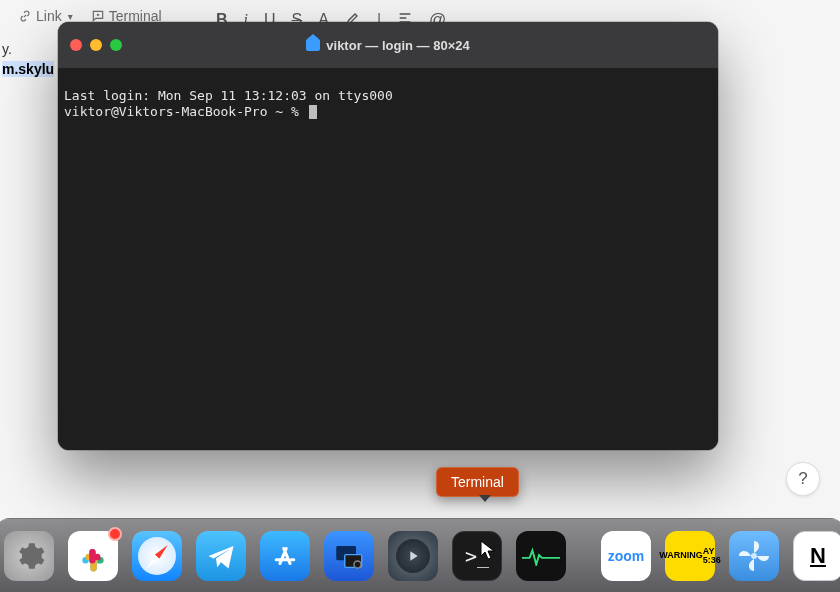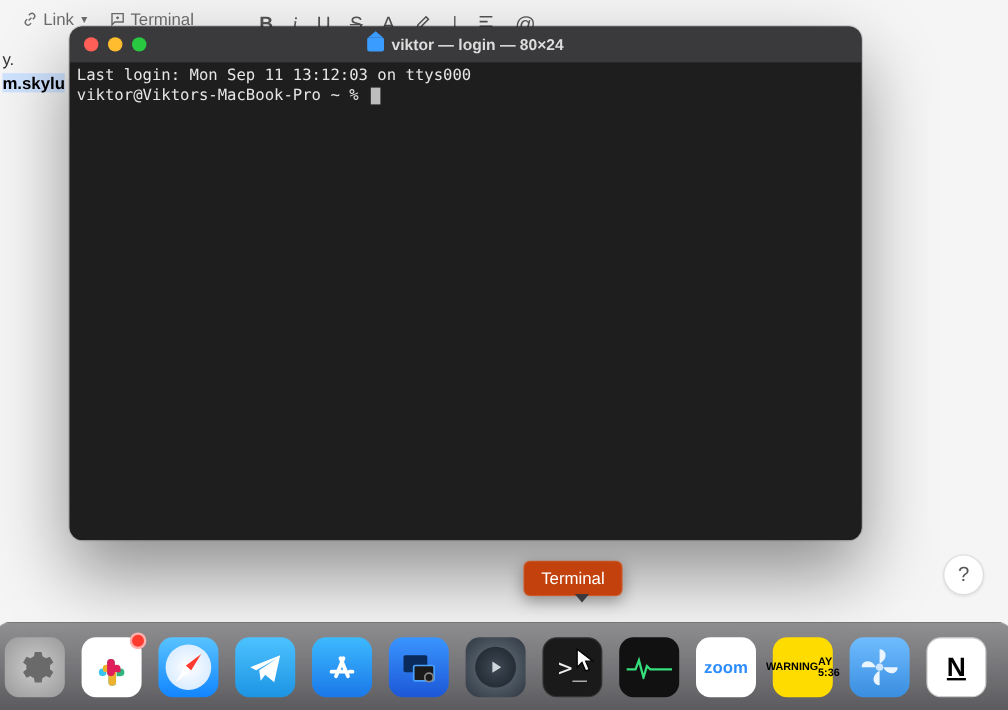--- a/index.html
+++ b/index.html
@@ -79,21 +79,21 @@
       width: 660px;
       height: 428px;
       background: #1e1e1e;
       border-radius: 11px;
       box-shadow: 0 28px 60px rgba(0,0,0,0.42), 0 0 0 1px rgba(0,0,0,0.18);
       overflow: hidden;
       display: flex;
       flex-direction: column;
     }
     .titlebar {
-      height: 30px;
+      height: 46px;
       background: #3a3a3c;
       display: flex;
       align-items: center;
       position: relative;
       flex-shrink: 0;
     }
     .traffic {
       display: flex;
       gap: 8px;
       margin-left: 12px;
@@ -131,21 +131,21 @@
       border-left: 6px solid transparent;
       border-right: 6px solid transparent;
       border-bottom: 5px solid #3b9cff;
     }
     .term-body {
       flex: 1;
       background: #1e1e1e;
       color: #e6e6e6;
       font-family: "Menlo", "Monaco", monospace;
       font-size: 13px;
-      padding: 4px 6px;
+      padding: 20px 6px;
       line-height: 1.25;
       white-space: pre;
     }
     .cursor-block {
       display: inline-block;
       width: 8px; height: 14px;
       background: #bdbdbd;
       vertical-align: text-bottom;
       margin-left: 2px;
     }
@@ -220,21 +220,21 @@
     }
     .dock-icon.settings { background: radial-gradient(circle, #ccc 0%, #999 100%); color:#555; }
     .dock-icon.slack { background: #fff; }
     .dock-icon.safari { background: linear-gradient(180deg,#58c3ff,#1285ff); }
     .dock-icon.telegram { background: linear-gradient(180deg,#4dc2ff,#1d94e3); }
     .dock-icon.appstore { background: linear-gradient(180deg,#3dbaff,#1a78e8); }
     .dock-icon.screensharing { background: linear-gradient(180deg,#3a95ff,#1c57d6); }
     .dock-icon.quicktime { background: radial-gradient(circle,#6c7a86,#2e3640); }
     .dock-icon.terminal { background: #1a1a1a; border:1px solid #333; }
     .dock-icon.activity { background: #111; }
-    .dock-icon.zoom { background: #fff; color:#2D8CFF; font-weight:600; font-size:14px; }
+    .dock-icon.zoom { background: #fff; color:#2D8CFF; font-weight:600; font-size:14px;margin-left:21px; }
     .dock-icon.warning { background:#ffdc00; color:#000; font-size:9px; font-weight:700; line-height:1; flex-direction:row; }
     .dock-icon.fan { background: linear-gradient(180deg,#6fbcff,#3a8ee0); }
     .dock-icon.notion { background:#fff; color:#000; font-weight:700; font-size:22px; border:1px solid #ccc;}
     .badge {
       position: absolute;
       top: -4px; right: -4px;
       width: 14px; height: 14px;
       background: #ff3b30;
       border-radius: 50%;
       border: 2px solid rgba(255,255,255,0.6);

